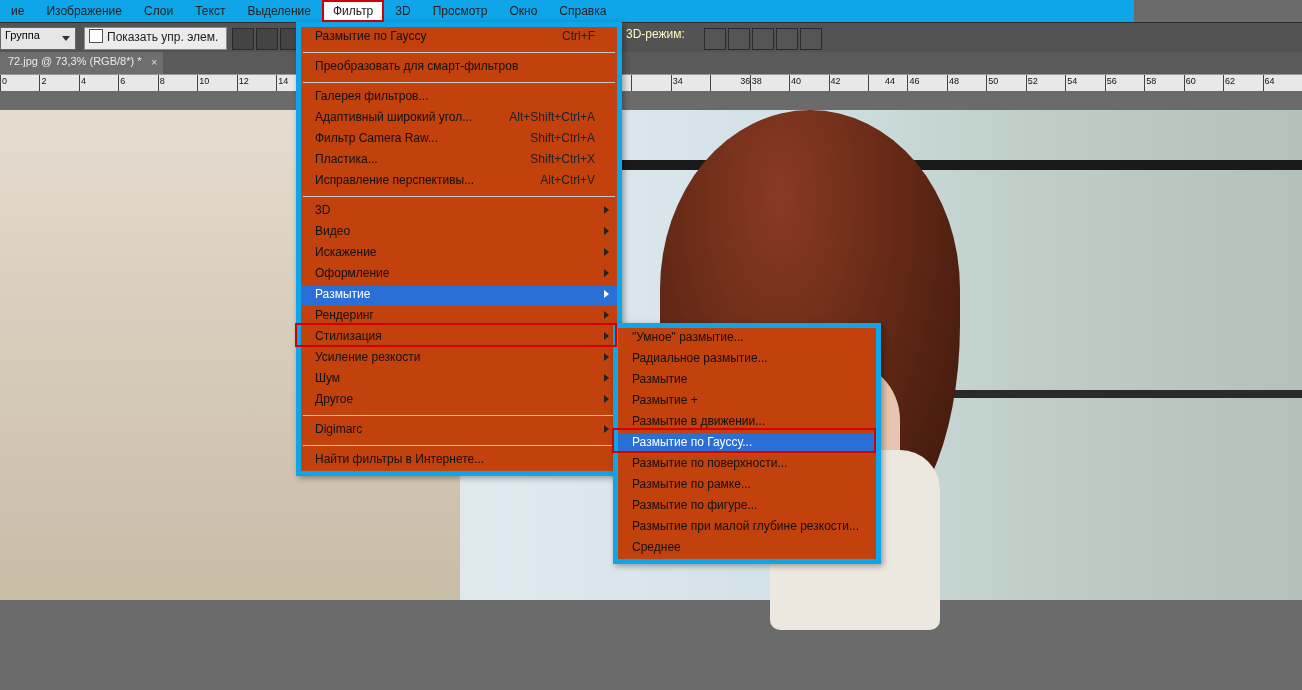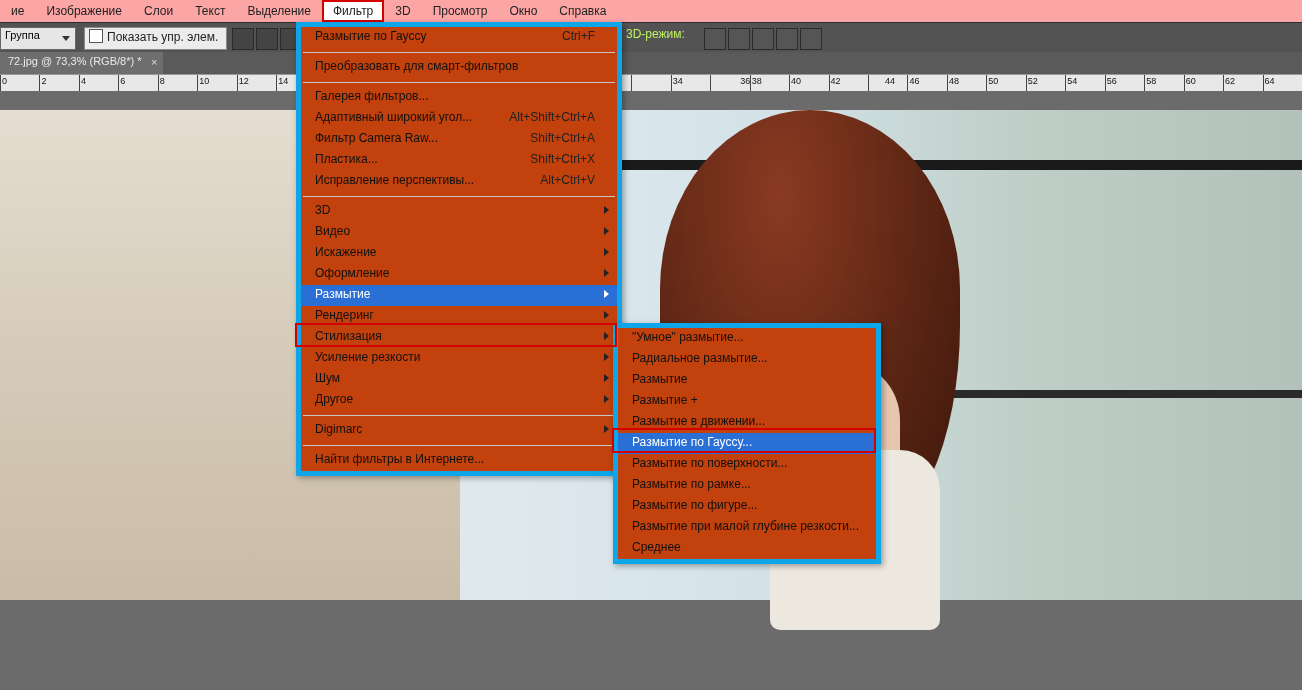--- a/index.html
+++ b/index.html
@@ -1,26 +1,26 @@
 <!DOCTYPE html>
 <html><head>
 <meta charset="utf-8">
 <style>
   html,body{margin:0;padding:0;width:1302px;height:690px;background:#6b6b6b;font-family:"Segoe UI",Tahoma,Arial,sans-serif;font-size:12px;color:#000;overflow:hidden;}
   .abs{position:absolute;}
-  .menubar{left:0;top:0;width:1302px;height:22px;background:#fca5a5;border-bottom:1px solid #bfbfbf;}
+  .menubar{left:0;top:0;width:1134px;height:22px;background:#0ea5e9;border-bottom:1px solid #bfbfbf;}
   .menubar .item{float:left;padding:3px 11px 0 11px;height:19px;line-height:16px;color:#222;}
   .menubar .item.active{background:#fff;border:2px solid #d40000;padding:1px 9px 0 9px;height:17px;}
   .toolbar{left:0;top:22px;width:1302px;height:30px;background:#535353;border-top:1px solid #2c2c2c;color:#d7d7d7;}
   .tb-sel{left:0;top:4px;width:70px;height:20px;background:#e6e6e6;border:1px solid #666;color:#000;padding:1px 0 0 4px;font-size:11px;}
   .tb-sel::after{content:"";position:absolute;right:5px;top:8px;border-left:4px solid transparent;border-right:4px solid transparent;border-top:5px solid #333;}
   .tb-chk{left:84px;top:4px;height:20px;background:#ececec;border:1px solid #8a8a8a;padding:1px 8px 0 4px;color:#222;white-space:nowrap;}
   .tb-chk .box{display:inline-block;width:12px;height:12px;border:1px solid #555;background:#fff;margin-right:4px;vertical-align:-2px;}
   .tb-ic{top:5px;width:20px;height:20px;border:1px solid #2a2a2a;background:#444;}
-  .tb-3d{left:626px;top:4px;color:#bef264;font-size:12px;}
+  .tb-3d{left:626px;top:4px;color:#fef9c3;font-size:12px;}
   .tabbar{left:0;top:52px;width:1302px;height:22px;background:#5a5a5a;}
   .tab{left:0;top:0;height:22px;padding:3px 22px 0 8px;background:#6e6e6e;color:#eaeaea;font-size:11px;}
   .tab .x{position:absolute;right:6px;top:4px;color:#ddd;font-size:11px;}
   .ruler{left:0;top:74px;width:1302px;height:17px;background:#e8e8e8;border-top:1px solid #999;border-bottom:1px solid #999;font-size:9px;color:#222;}
   .ruler .tick{position:absolute;top:0;height:17px;border-left:1px solid #444;}
   .ruler .num{position:absolute;top:1px;font-size:9px;color:#111;}
   .canvas{left:0;top:91px;width:1302px;height:599px;background:#6b6b6b;}
   .imgarea{left:0;top:110px;width:1302px;height:490px;background:linear-gradient(90deg,#d6cabb 0%,#e6ded1 12%,#dfe9ee 38%,#d3e2e8 60%,#bfcfc8 78%,#b2c1ba 100%);}
   .wall{left:0;top:0;width:460px;height:490px;background:linear-gradient(180deg,#e5ddd1 0%,#d6cbb9 50%,#c9bca7 100%);}
   .winframe{left:460px;top:50px;width:842px;height:10px;background:#1a1a1a;}

